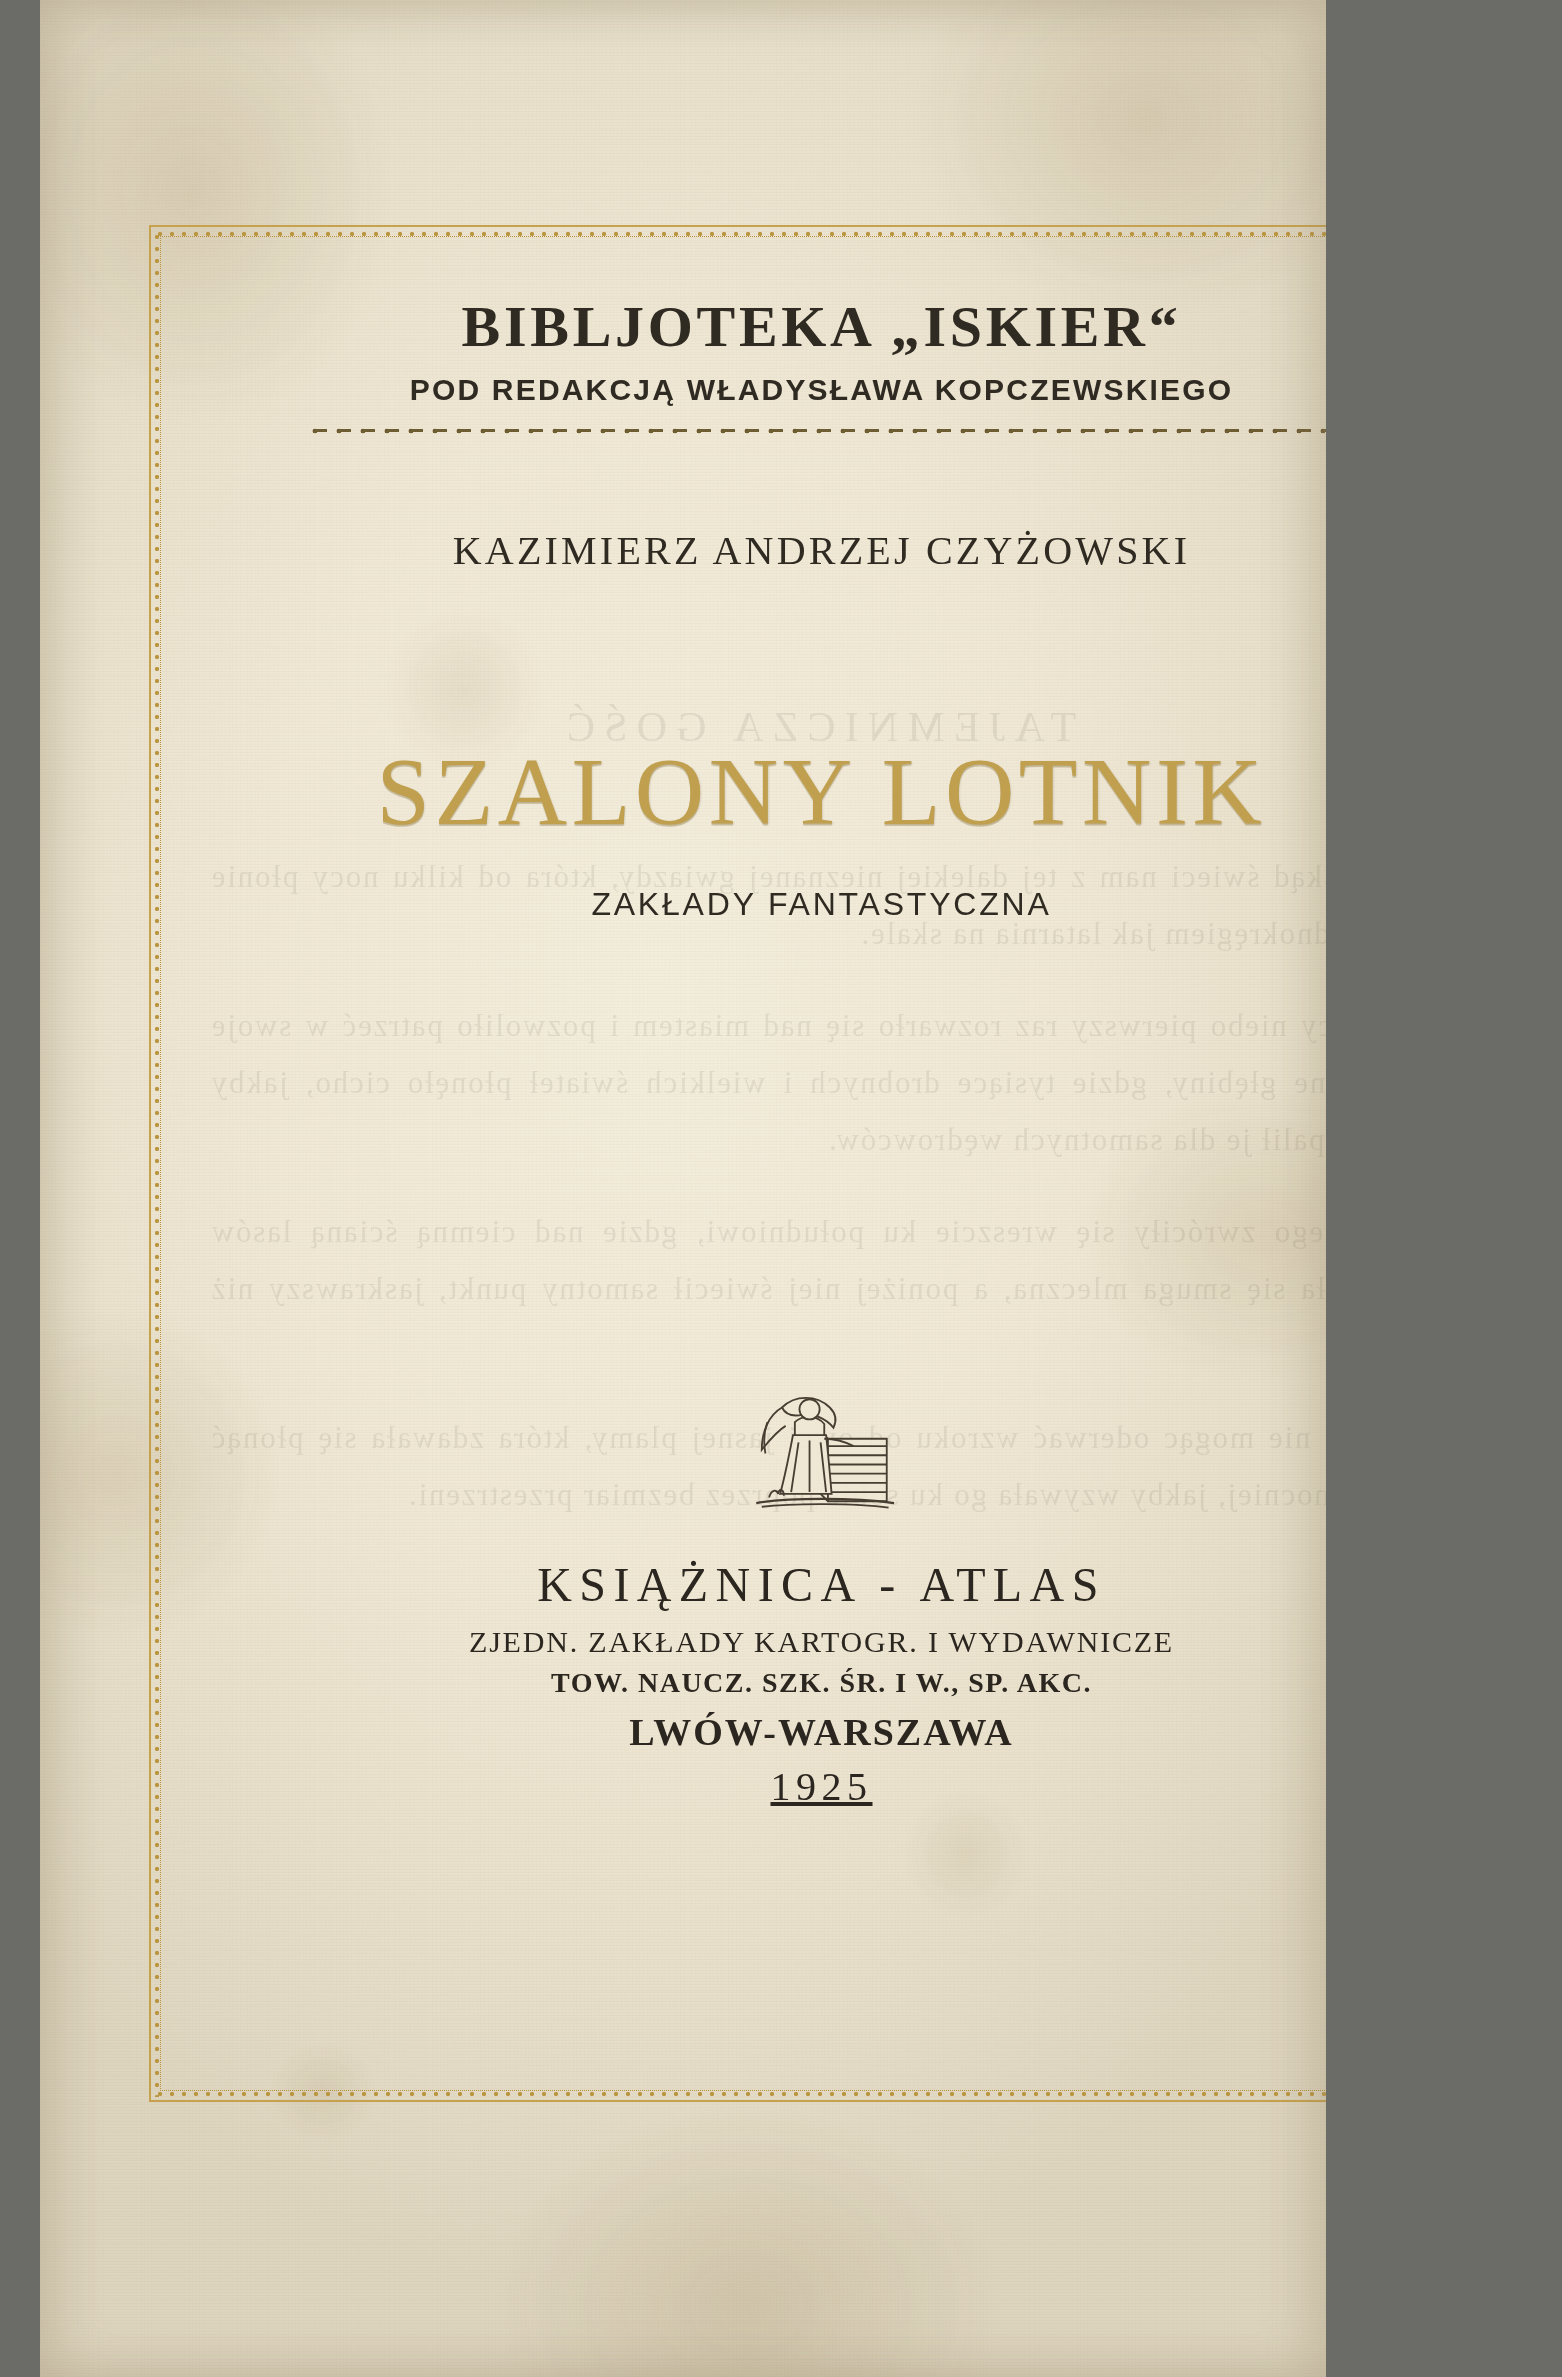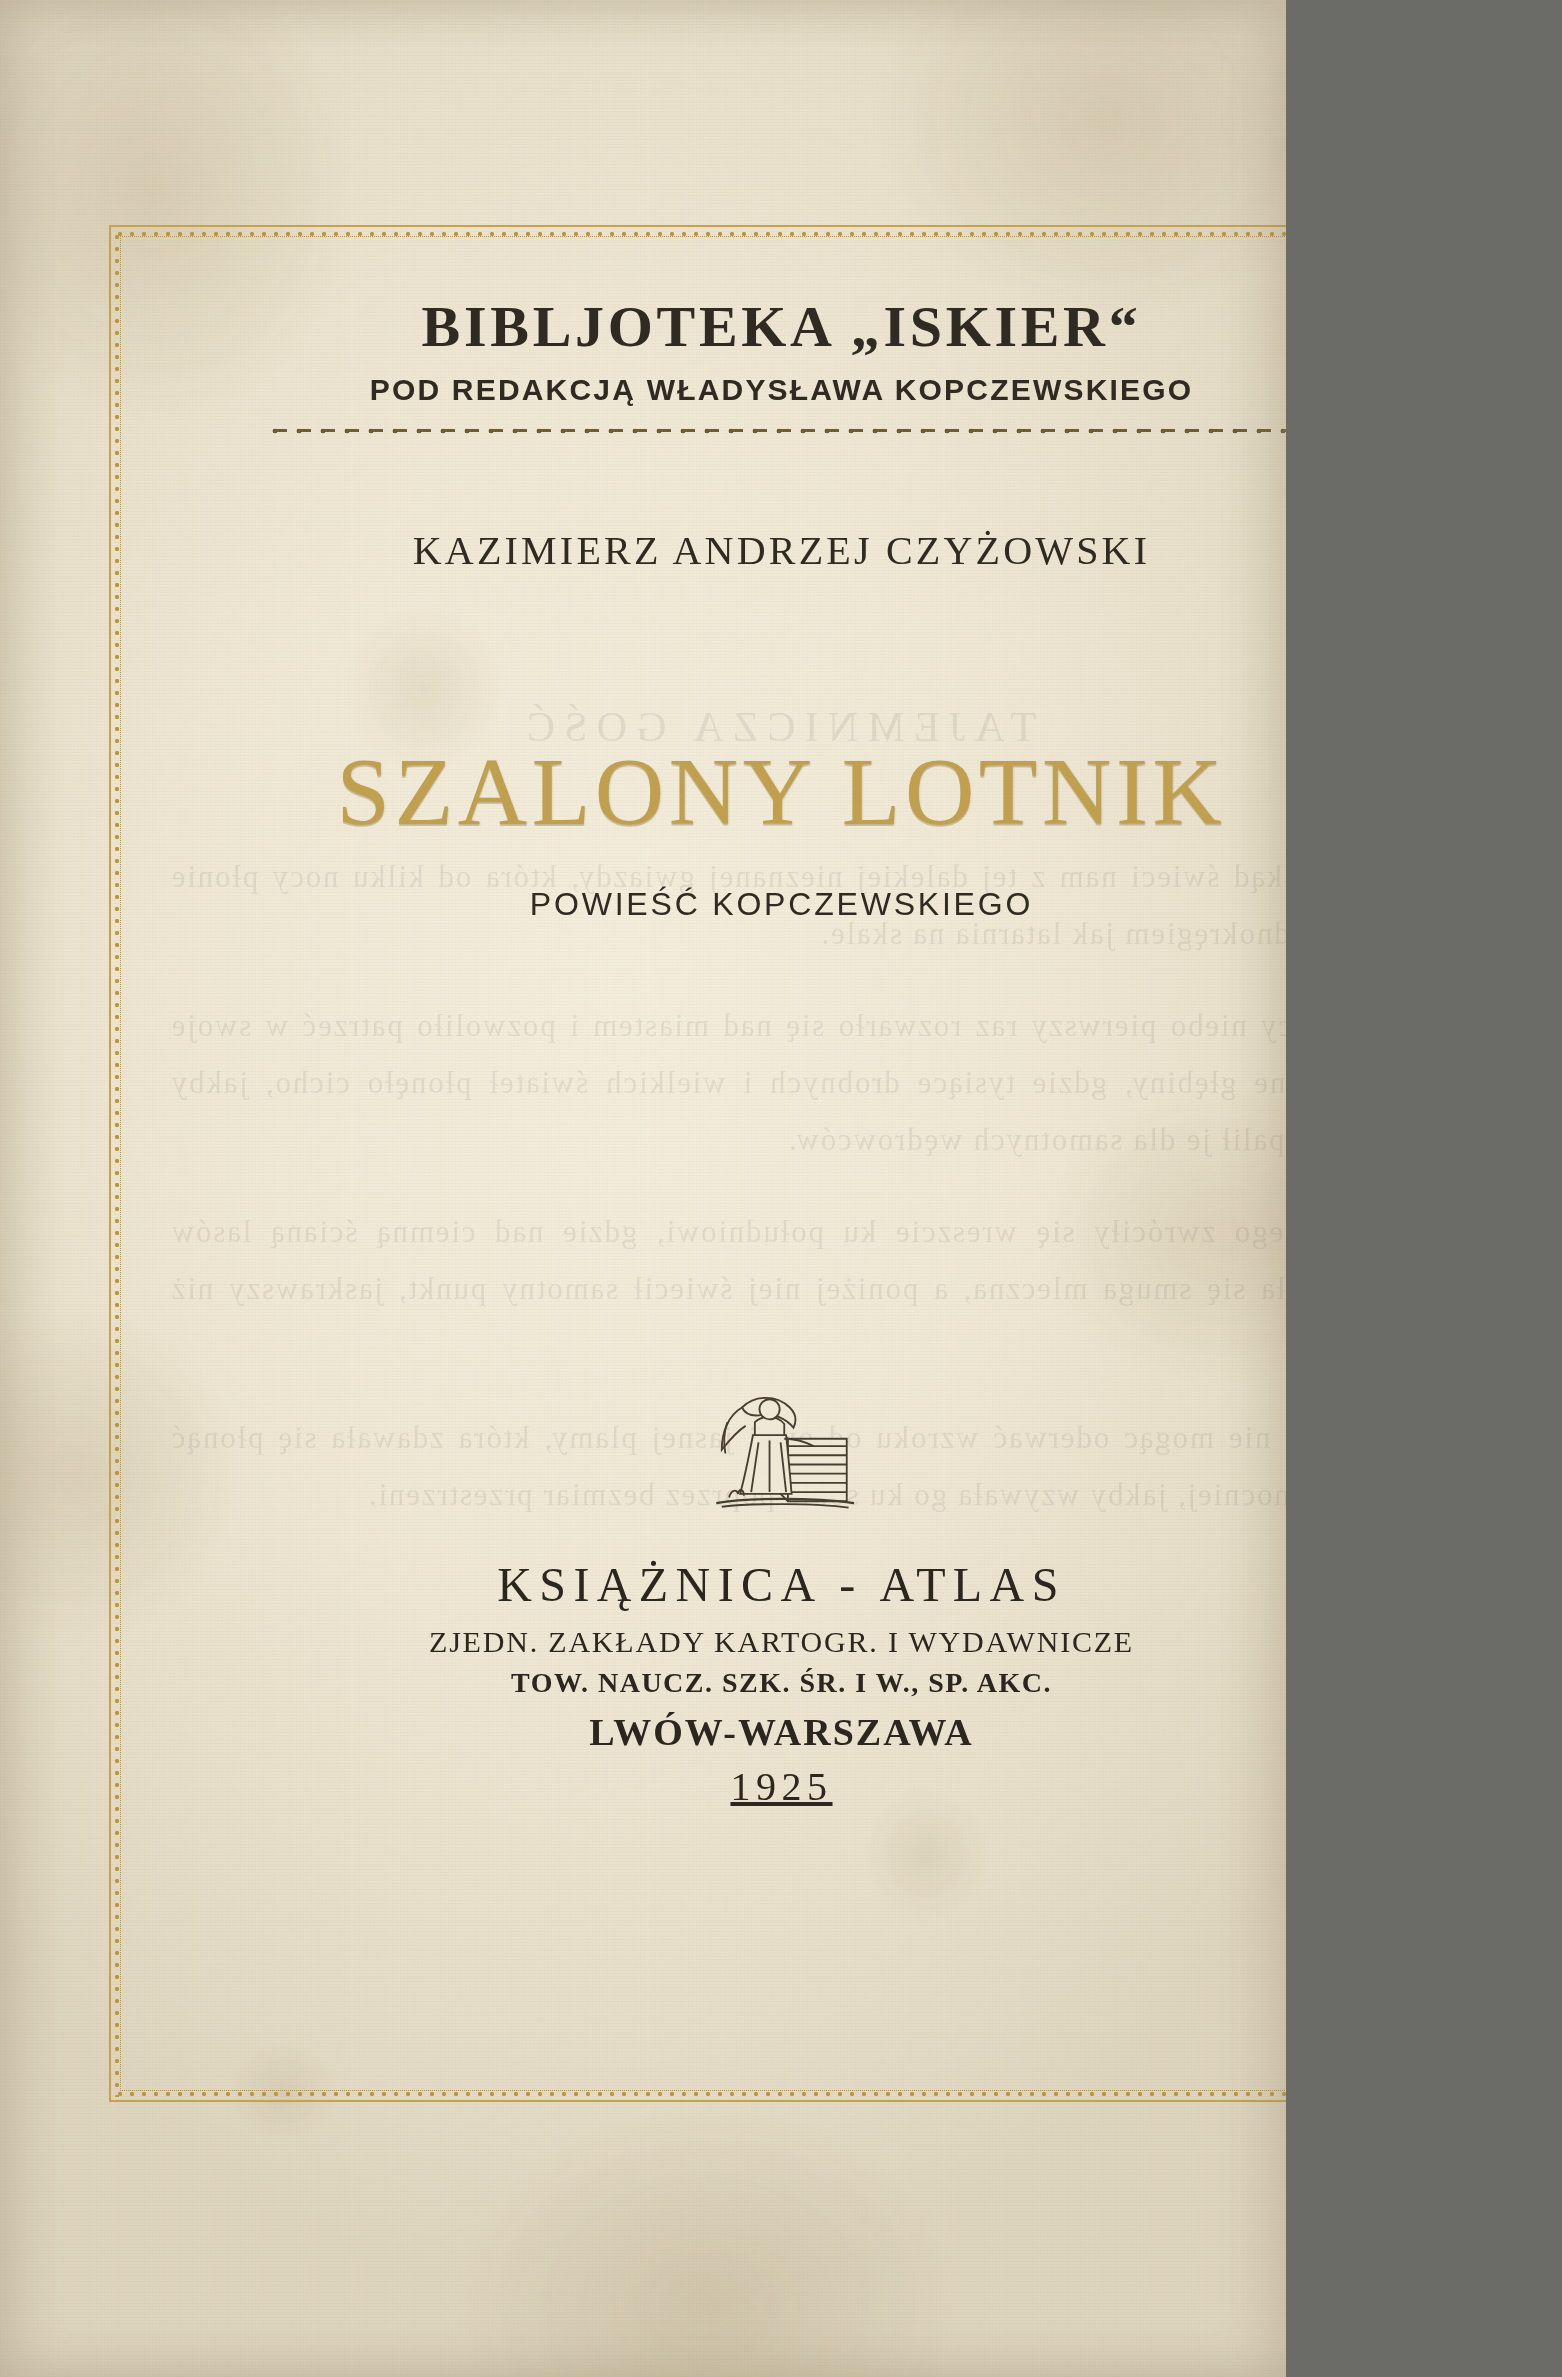--- a/index.html
+++ b/index.html
@@ -11,20 +11,21 @@
     font-family: "Liberation Sans", sans-serif;
   }
 
   #page {
     position: relative;
     width: 1286px;
     height: 2377px;
     overflow: hidden;
     background:
       radial-gradient(ellipse 70% 55% at 48% 42%, #f3eddc 0%, #efe8d5 45%, #e8e0cb 72%, #ded5bf 100%);
+    margin-left: 40px;
   }
 
   
   #page .texture {
     position: absolute;
     inset: 0;
     pointer-events: none;
     background-image:
       radial-gradient(ellipse 22% 14% at 12% 8%, rgba(199,186,158,0.30), rgba(199,186,158,0) 70%),
       radial-gradient(ellipse 26% 12% at 86% 5%, rgba(196,182,152,0.28), rgba(196,182,152,0) 70%),
@@ -301,21 +302,21 @@
 
     <h1 class="series-title">BIBLJOTEKA „ISKIER“</h1>
     <div class="series-editor">POD REDAKCJĄ WŁADYSŁAWA KOPCZEWSKIEGO</div>
 
     <div class="rule-dashed"></div>
 
     <div class="author">KAZIMIERZ ANDRZEJ CZYŻOWSKI</div>
 
     <div class="book-title">SZALONY LOTNIK</div>
 
-    <div class="subtitle">POWIEŚĆ KOPCZEWSKIEGO</div>
+    <div class="subtitle">ZAKŁADY FANTASTYCZNA</div>
 
     <div class="publisher-mark">
       <svg viewBox="0 0 210 190" xmlns="http://www.w3.org/2000/svg">
         <g fill="none" stroke="#3a3025" stroke-width="2">
 
           <path d="M112 92 L176 92 L176 160 L112 160 Z" fill="#efe8d5"></path>
           <path d="M112 100 L176 100 M112 110 L176 110 M112 120 L176 120 M112 130 L176 130 M112 140 L176 140 M112 150 L176 150"></path>
           <path d="M112 92 L104 84 L104 152 L112 160"></path>
 
           <path d="M62 58 C76 44, 100 44, 114 58 C120 64, 122 72, 118 80 C110 70, 96 64, 84 66 C74 68, 66 66, 62 58 Z" fill="#efe8d5"></path>

